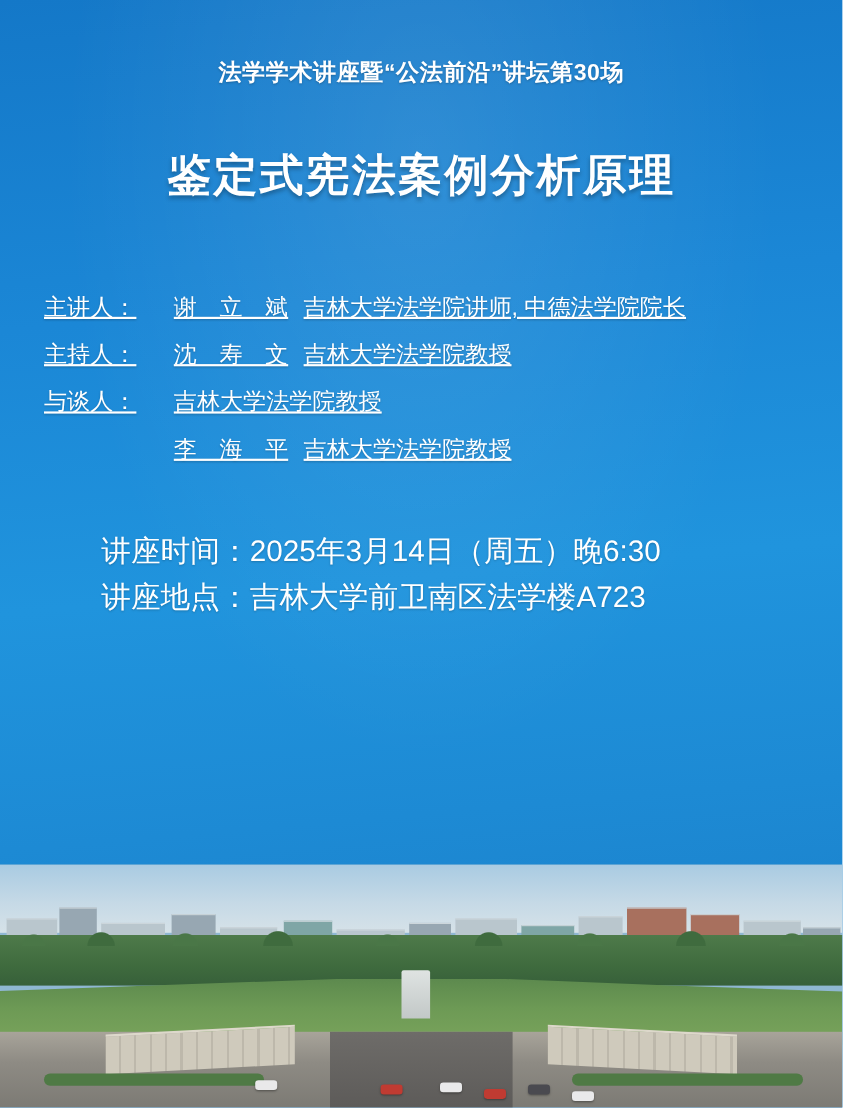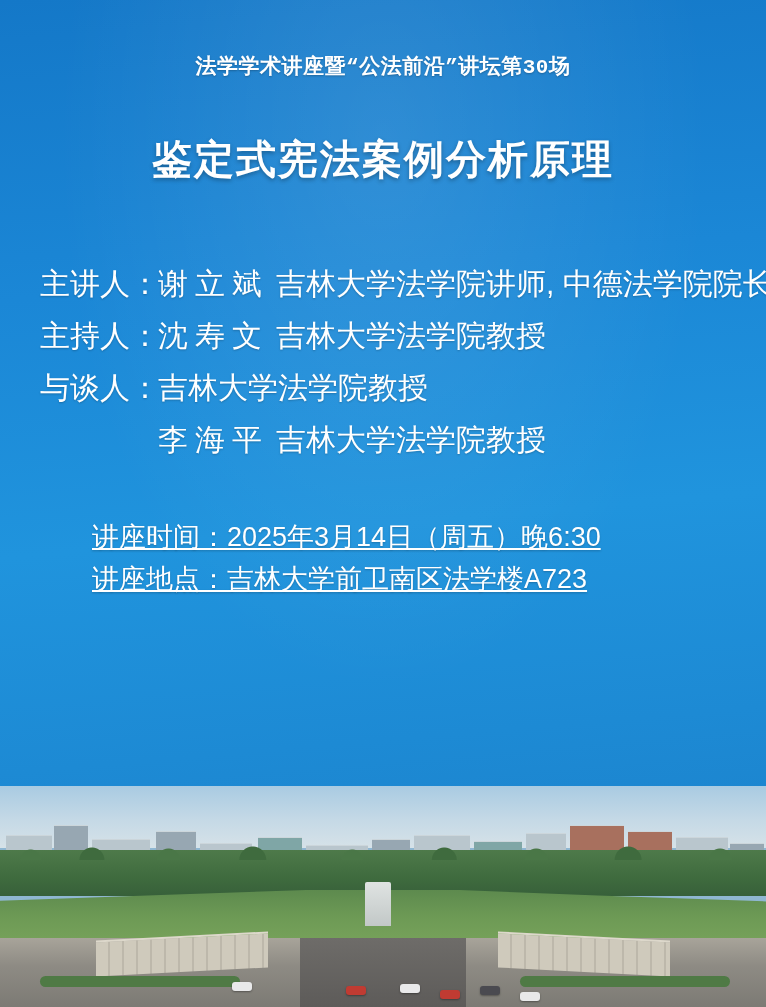--- a/index.html
+++ b/index.html
@@ -35,44 +35,44 @@
     color: #ffffff;
   }
 
   .kicker {
     margin-top: 52px;
     text-align: center;
     font-size: 21px;
     font-weight: bold;
     letter-spacing: 0.5px;
     text-shadow: 0 1px 2px rgba(0,0,0,0.25);
-    font-family: Liberation Mono, monospace;
   }
 
   .title {
     margin-top: 52px;
     text-align: center;
     font-size: 40px;
     font-weight: bold;
     letter-spacing: 2px;
     text-shadow: 0 2px 4px rgba(0,0,0,0.3);
   }
 
   .people {
     margin-top: 82px;
     padding-left: 18px;
   }
   .person-row {
     display: flex;
     align-items: baseline;
-    font-size: 30px;
+    font-size: 21px;
     line-height: 1.0;
     margin-bottom: 22px;
     text-shadow: 0 1px 2px rgba(0,0,0,0.22);
     white-space: nowrap;
+    text-decoration: underline;
   }
   .role {
     display: inline-block;
     width: 118px;
     flex: 0 0 auto;
   }
   .pname {
     display: inline-block;
     width: 118px;
     flex: 0 0 auto;
@@ -84,21 +84,20 @@
   .ptitle {
     flex: 1 1 auto;
   }
   .person-row.indented .role {
     visibility: hidden;
   }
 
   .details {
     margin-top: 62px;
     padding-left: 70px;
-    text-decoration: underline;
   }
   .detail-row {
     font-size: 27px;
     line-height: 1.55;
     text-shadow: 0 1px 2px rgba(0,0,0,0.22);
     white-space: nowrap;
   }
 
   
   .photo {

